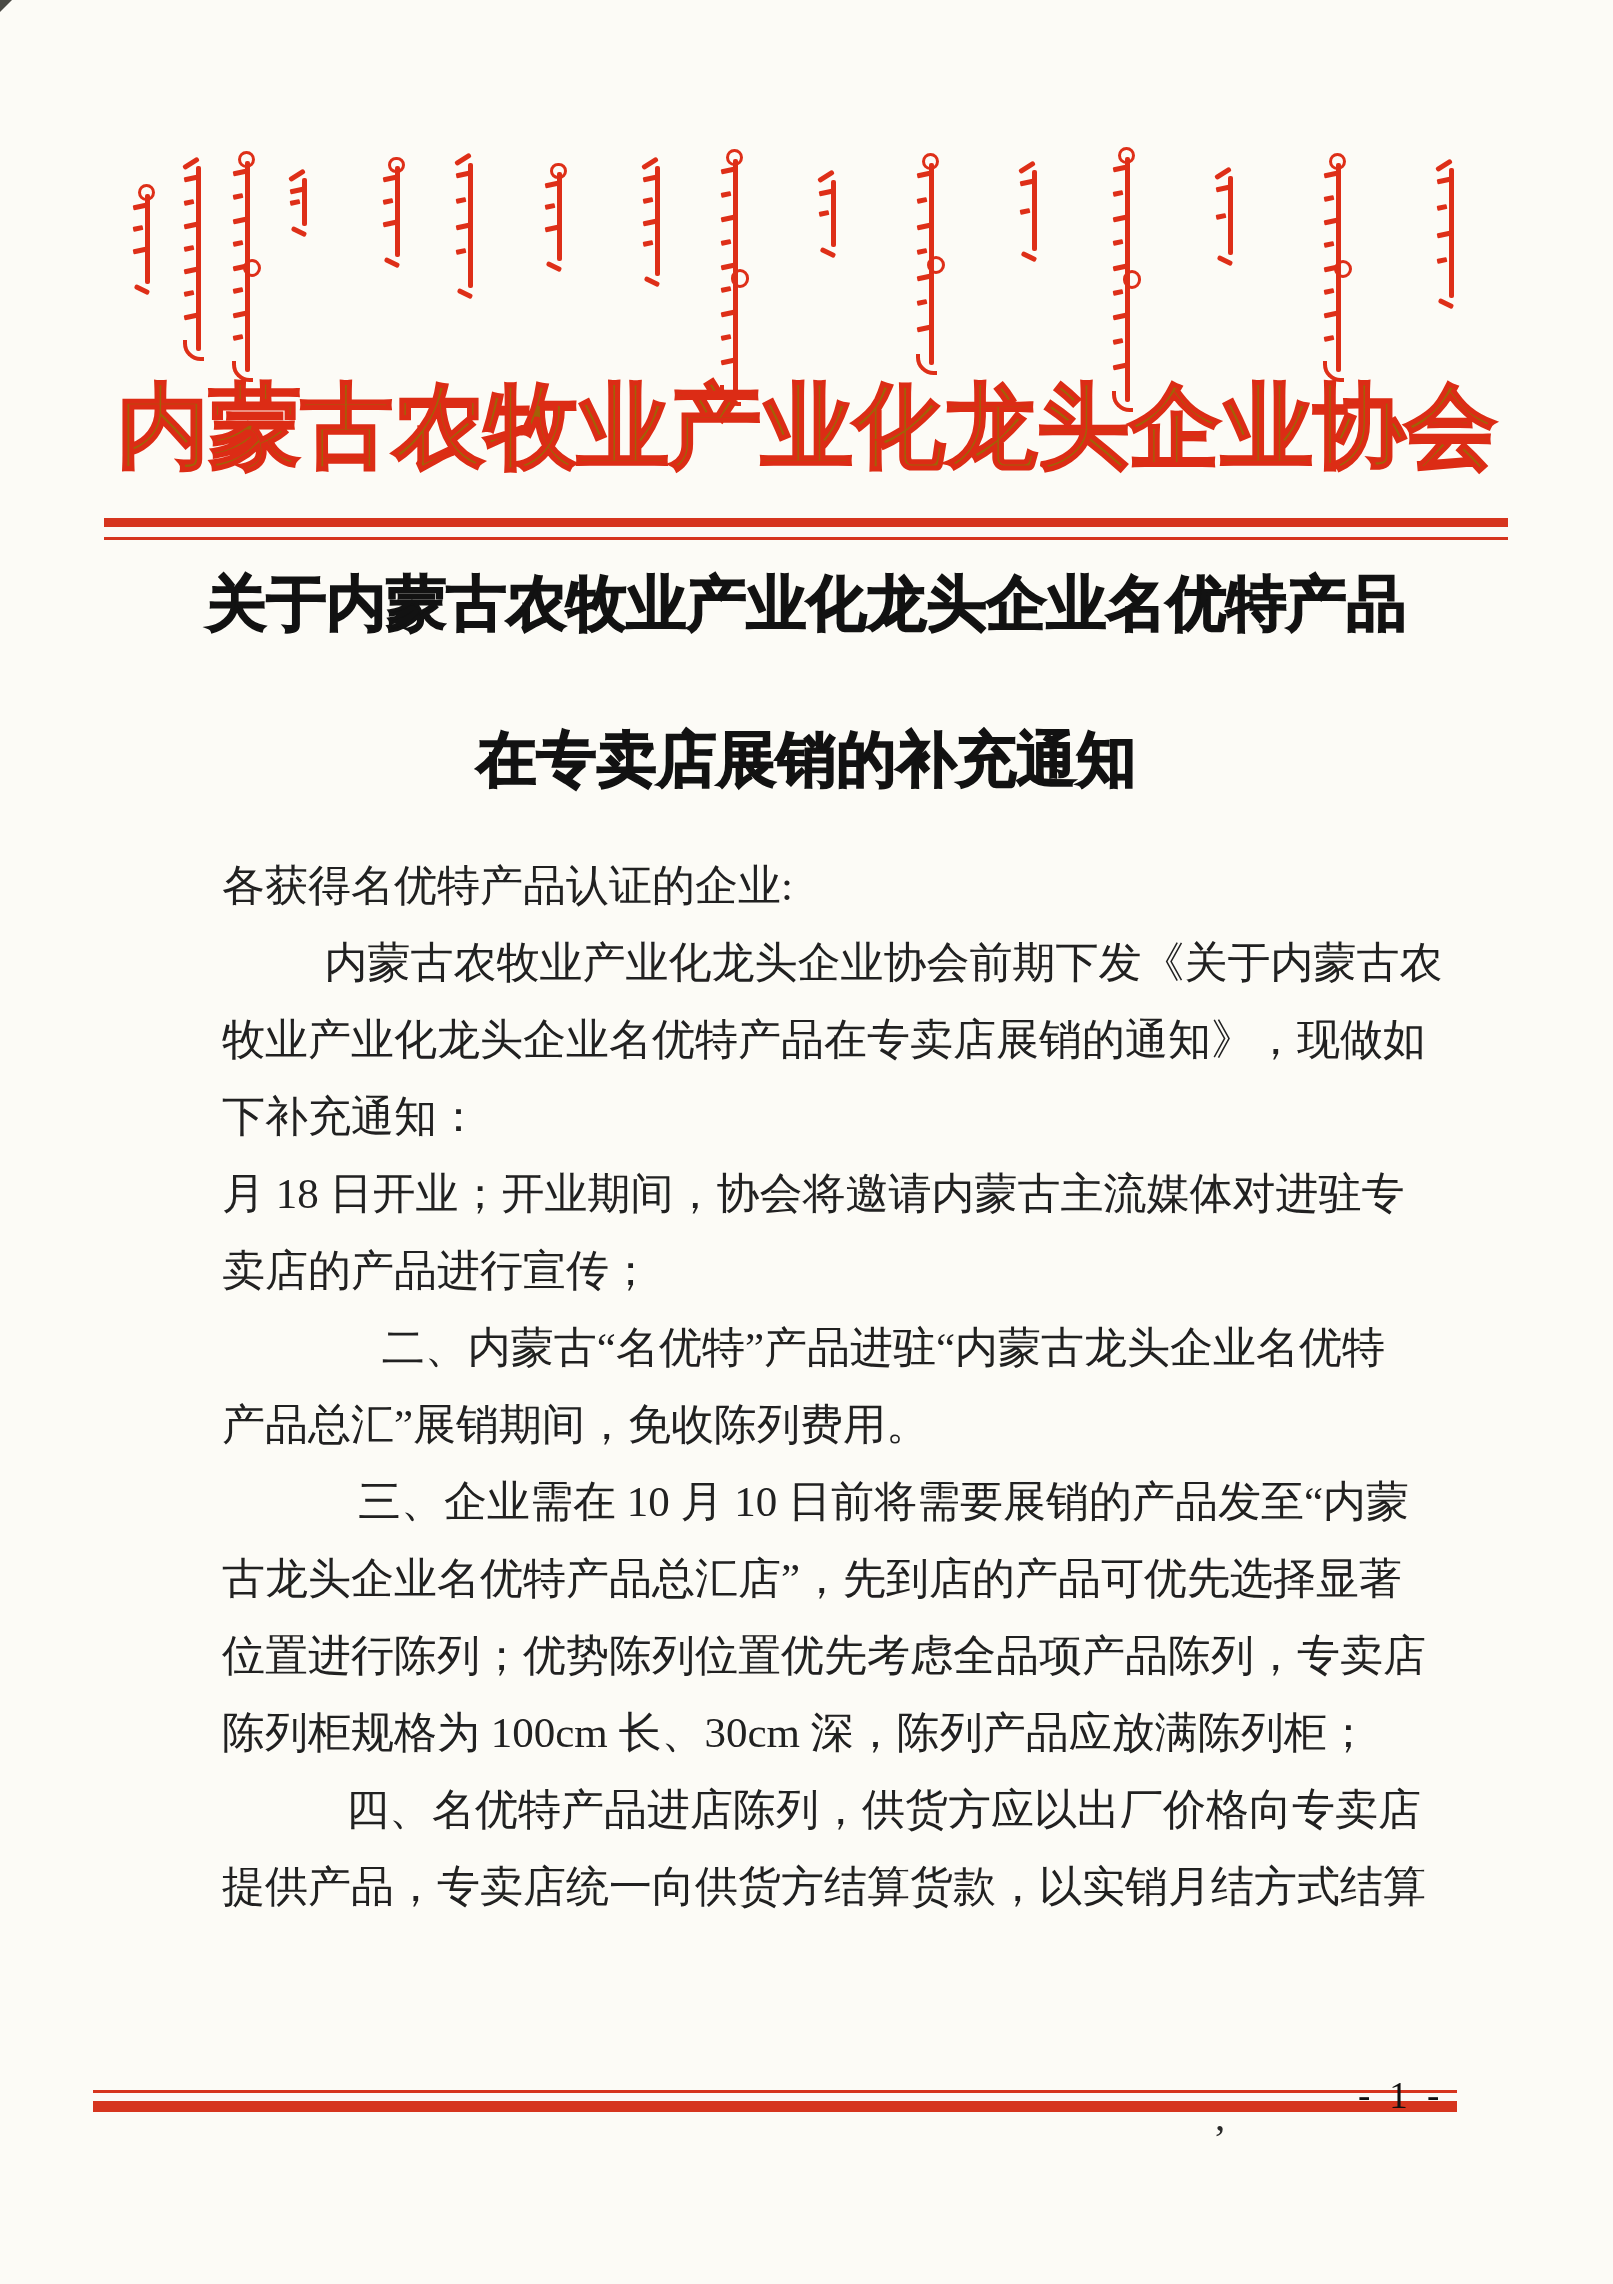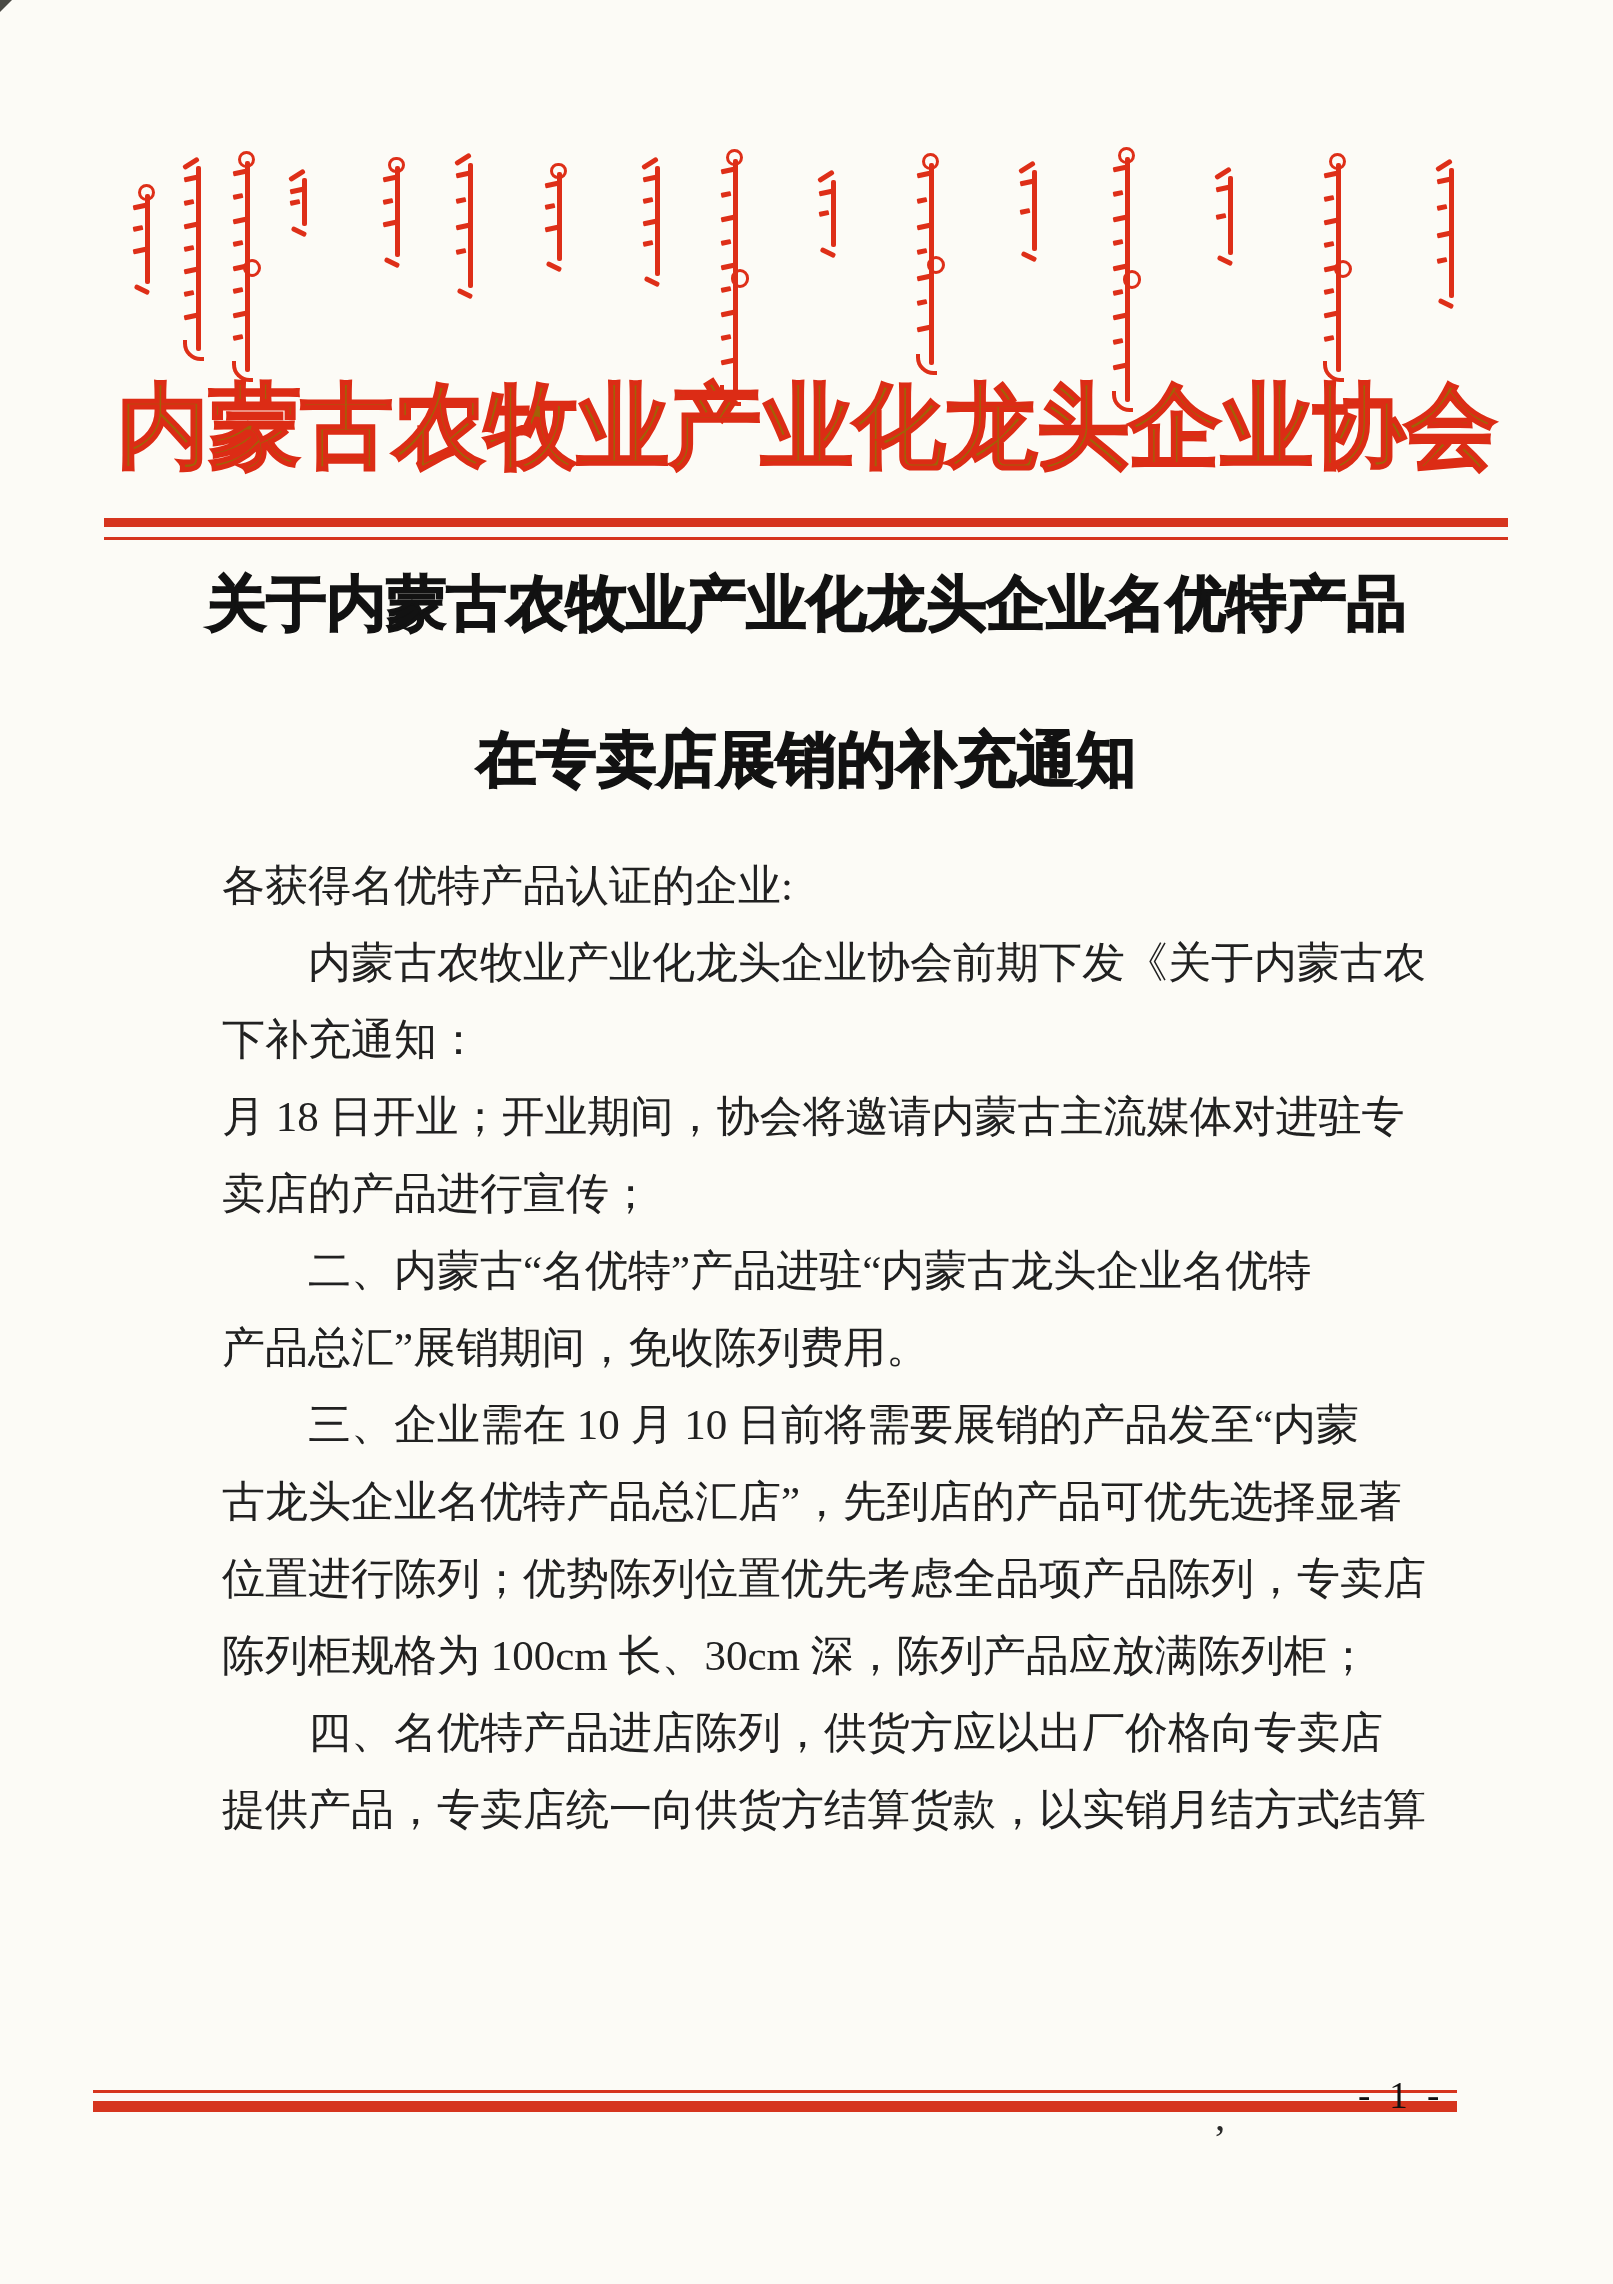--- a/index.html
+++ b/index.html
@@ -46,21 +46,21 @@
     position:absolute;left:0;width:1613px;text-align:center;
     font-size:60px;font-weight:bold;color:#121212;
     -webkit-text-stroke:1.6px #121212;white-space:nowrap;
   }
   .doc-title.l1{top:564px;}
   .doc-title.l2{top:720px;}
 
   
   .body-block{position:absolute;left:222px;top:847px;width:1237px;}
   .body-line{height:77px;line-height:77px;font-size:43px;white-space:nowrap;color:#212121;}
-  .body-line.indent{padding-left:86px;}
+  .body-line.indent{padding-left:86px;text-align:center;}
 
   
   .page-number{
     position:absolute;left:1358px;top:2074px;
     font-size:37px;color:#101010;letter-spacing:4.9px;white-space:nowrap;
   }
   .stray-mark{position:absolute;left:1215px;top:2092px;font-size:41px;color:#2a2a2a;}
 </style>
 </head>
 <body>
@@ -236,20 +236,21 @@
 
 <div class="rule rule-top-thick"></div>
 <div class="rule rule-top-thin"></div>
 
 <div class="doc-title l1">关于内蒙古农牧业产业化龙头企业名优特产品</div>
 <div class="doc-title l2">在专卖店展销的补充通知</div>
 
 <div class="body-block">
     <div class="body-line">各获得名优特产品认证的企业:</div>
     <div class="body-line indent">内蒙古农牧业产业化龙头企业协会前期下发《关于内蒙古农</div>
+    <div class="body-line">牧业产业化龙头企业名优特产品在专卖店展销的通知》，现做如</div>
     <div class="body-line">下补充通知：</div>
     <div class="body-line">月 18 日开业；开业期间，协会将邀请内蒙古主流媒体对进驻专</div>
     <div class="body-line">卖店的产品进行宣传；</div>
     <div class="body-line indent">二、内蒙古“名优特”产品进驻“内蒙古龙头企业名优特</div>
     <div class="body-line">产品总汇”展销期间，免收陈列费用。</div>
     <div class="body-line indent">三、企业需在 10 月 10 日前将需要展销的产品发至“内蒙</div>
     <div class="body-line">古龙头企业名优特产品总汇店”，先到店的产品可优先选择显著</div>
     <div class="body-line">位置进行陈列；优势陈列位置优先考虑全品项产品陈列，专卖店</div>
     <div class="body-line">陈列柜规格为 100cm 长、30cm 深，陈列产品应放满陈列柜；</div>
     <div class="body-line indent">四、名优特产品进店陈列，供货方应以出厂价格向专卖店</div>

